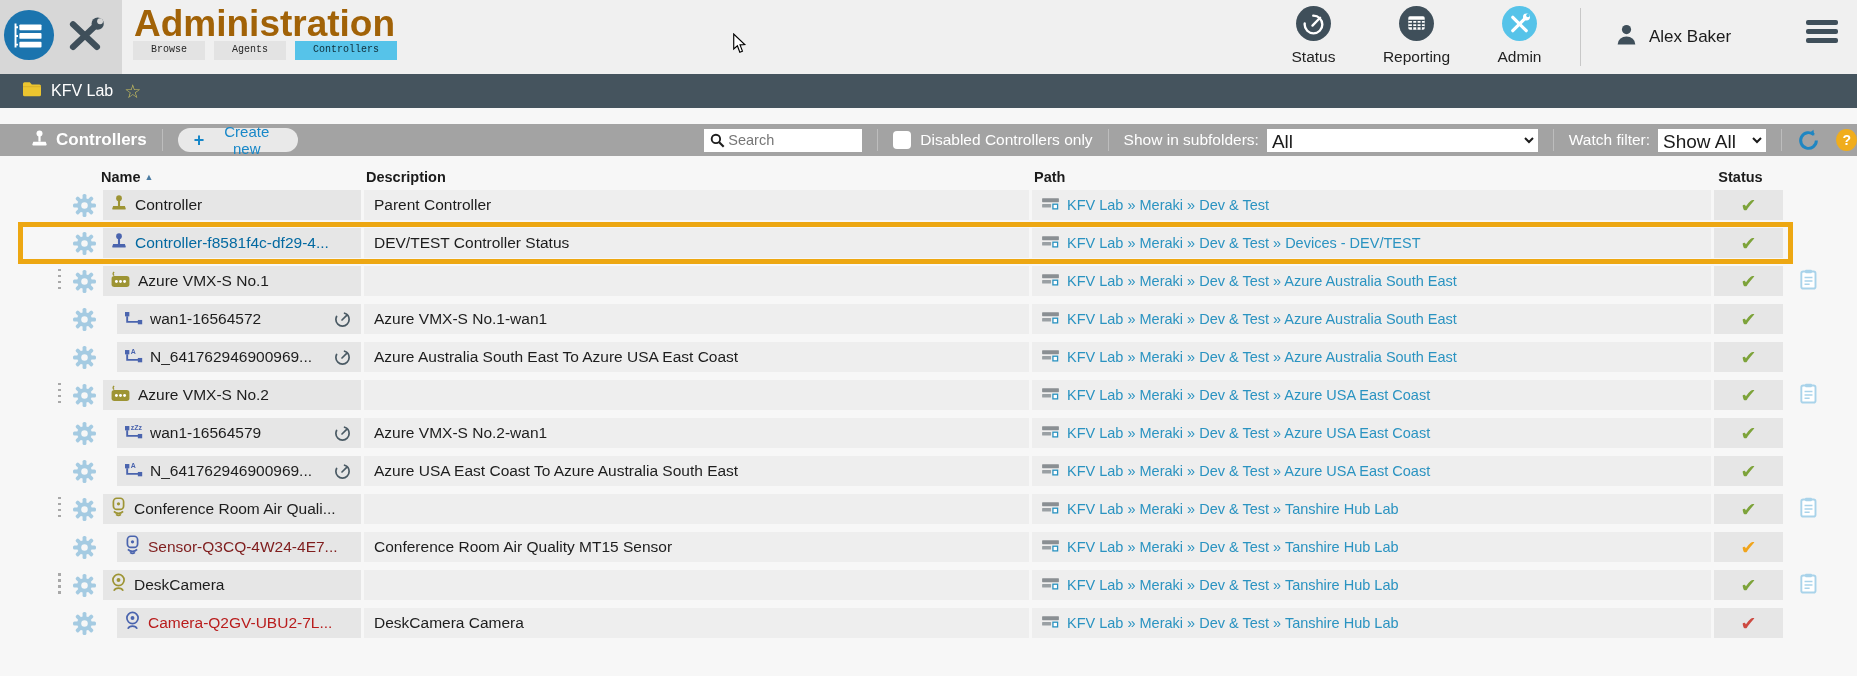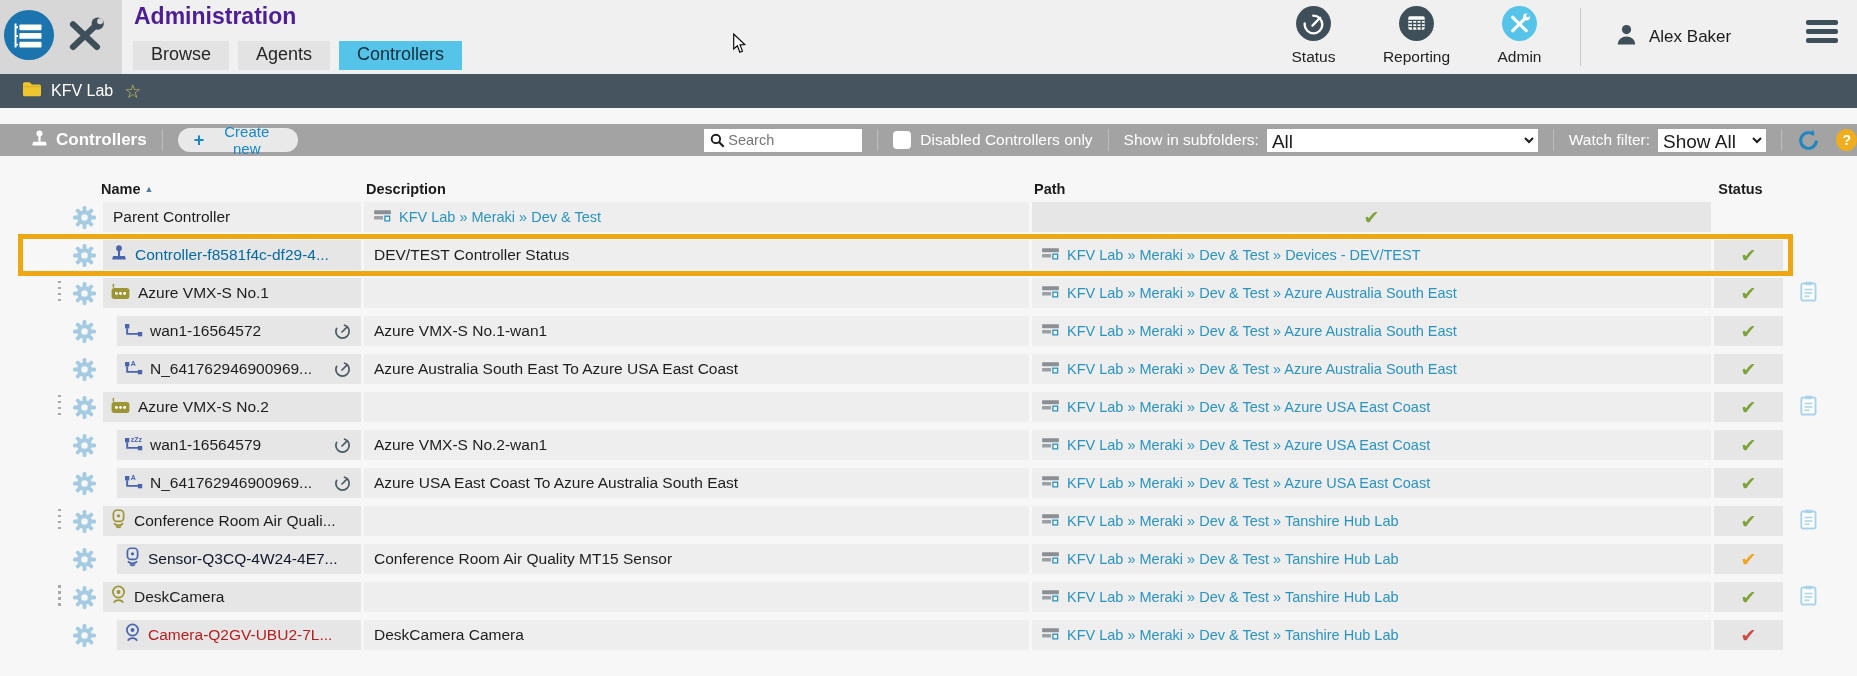--- a/index.html
+++ b/index.html
@@ -6,23 +6,23 @@
   html,body { width:1857px; height:676px; overflow:hidden; background:#f7f7f7;
     font-family:"Liberation Sans", sans-serif; color:#1d1d1d; }
   .app { position:relative; width:1857px; height:676px; }
 
   
   .topbar { position:relative; height:74px; background:#f0f0f0; }
   .logo-block { position:absolute; left:0; top:0; width:122px; height:74px; background:#d7d7d7;
     display:flex; align-items:center; }
   .logo-circle { margin-left:3px; }
   .tools-big { margin-left:6px; }
-  .page-title { position:absolute; left:134px; top:3px; font-size:23px; font-weight:600; color:#4c1d95; }
+  .page-title { position:absolute; left:134px; top:3px; font-size:37px; font-weight:600; color:#a16207; }
   .tabs { position:absolute; left:133px; top:41px; display:flex; gap:9px; }
-  .tab { background:#e3e3e3; color:#262626; font-size:18px; padding:3px 18px 5px; cursor:default; }
+  .tab { background:#e3e3e3; color:#262626; font-size:10px; padding:3px 18px 5px; cursor:default;font-family:Liberation Mono, monospace; }
   .tab.active { background:#56c3e9; color:#0f2e3a; }
   .topnav { position:absolute; left:1262px; top:5px; display:flex; }
   .navitem { width:103px; display:flex; flex-direction:column; align-items:center; gap:2px; }
   .navitem .navlabel { font-size:15.5px; color:#222; }
   .topnav-divider { position:absolute; left:1580px; top:8px; width:1px; height:58px; background:#c8c8c8; }
   .user { position:absolute; left:1614px; top:22px; display:flex; align-items:center; gap:10px; }
   .user .uname { font-size:17px; color:#1b1b1b; }
   .hamburger { position:absolute; left:1806px; top:20px; width:32px; display:flex; flex-direction:column; gap:4px; }
   .hamburger i { display:block; height:5px; border-radius:2px; background:#3f4f5a; }
 
@@ -49,21 +49,21 @@
   .sel-subfolders { width:288px; }
   .sel-watch { width:115px; }
   .iconbtn { background:none; border:none; padding:0; cursor:pointer; display:flex; align-items:center; }
   .helpbtn { width:22px; height:22px; border-radius:50%; background:#f0ad1d; border:none; color:#fff;
     font-weight:700; font-size:14px; cursor:pointer; margin-left:16px; font-family:inherit; }
   .refreshbtn { margin-left:0; }
 
   
   .tgrid { display:grid; width:1831px; padding-left:20px;
     grid-template-columns:30px 12px 32px 258px 665px 679px 69px 45px; column-gap:3px; }
-  .thead { margin-top:20px; height:26px; align-items:center;padding-left:12px; }
+  .thead { margin-top:8px; height:26px; align-items:center;padding-left:12px; }
   .th { font-size:14.5px; font-weight:700; color:#1b1b1b; }
   .th.name { padding-left:6px; }
   .th.desc, .th.path { padding-left:10px; }
   .th.status { text-align:center; }
   .sortmark { color:#4c7ca3; font-size:9px; margin-left:4px; vertical-align:2px; }
   .row { position:relative; height:30px; margin-bottom:8px; align-items:stretch; }
   .cell { display:flex; align-items:center; overflow:hidden; }
   .handle { justify-content:center; }
   .handle .dots { width:3px; height:24px; cursor:grab;
     background:repeating-linear-gradient(#a9a9a9 0 2.5px, transparent 2.5px 6px); }
@@ -244,20 +244,30 @@
             <g fill="#a5cbe2">
               <rect x="10" y="0" width="4" height="24" rx="1.6"></rect>
               <rect x="10" y="0" width="4" height="24" rx="1.6" transform="rotate(45 12 12)"></rect>
               <rect x="10" y="0" width="4" height="24" rx="1.6" transform="rotate(90 12 12)"></rect>
               <rect x="10" y="0" width="4" height="24" rx="1.6" transform="rotate(135 12 12)"></rect>
               <circle cx="12" cy="12" r="7.6"></circle>
             </g>
             <circle cx="12" cy="12" r="3.4" fill="#f7f7f7"></circle>
           </svg>
         </span>
+        <span class="cell namecell">
+          <span class="name-bg" style="margin-left:0px">
+            <span><svg width="18" height="18" viewBox="0 0 24 24" fill="#9d9434">
+                <circle cx="12" cy="5.6" r="3.8"></circle>
+                <rect x="10.6" y="7" width="2.8" height="9"></rect>
+                <path d="M4.2 16 h15.6 l1.2 3.4 a1 1 0 0 1 -1 1.3 H4 a1 1 0 0 1 -1-1.3 z"></path>
+              </svg></span>
+            <span class="nametext" style="color:#1d1d1d">Controller</span>
+          </span>
+        </span>
         <span class="cell desccell">Parent Controller</span>
         <span class="cell pathcell">
           <span><svg width="17" height="14" viewBox="0 0 18 15">
               <rect x="0" y="2.4" width="18" height="4.2" rx="0.6" fill="#8a8f93"></rect>
               <rect x="0" y="8.6" width="9.6" height="3.8" rx="0.6" fill="#9aa0a4"></rect>
               <rect x="11.6" y="8.8" width="5" height="5" fill="#fff" stroke="#2a93c1" stroke-width="1.4"></rect>
             </svg></span>
           <a class="pathlink">KFV Lab » Meraki » Dev &amp; Test</a>
         </span>
         <span class="cell statuscell">
@@ -650,21 +660,21 @@
           </svg>
         </span>
         <span class="cell namecell">
           <span class="name-bg" style="margin-left:14px">
             <span><svg width="17" height="20" viewBox="0 0 20 23">
                 <rect x="4" y="1.2" width="12" height="13" rx="4" fill="none" stroke="#4a64ae" stroke-width="2"></rect>
                 <circle cx="10" cy="7.7" r="1.9" fill="#4a64ae"></circle>
                 <path d="M4.6 16.6 a7.4 7.4 0 0 0 10.8 0" fill="none" stroke="#4a64ae" stroke-width="2"></path>
                 <path d="M7.2 20.2 a4.2 4.2 0 0 0 5.6 0" fill="none" stroke="#4a64ae" stroke-width="2"></path>
               </svg></span>
-            <span class="nametext" style="color:#0f172a">Sensor-Q3CQ-4W24-4E7...</span>
+            <span class="nametext" style="color:#7f1d1d">Sensor-Q3CQ-4W24-4E7...</span>
           </span>
         </span>
         <span class="cell desccell">Conference Room Air Quality MT15 Sensor</span>
         <span class="cell pathcell">
           <span><svg width="17" height="14" viewBox="0 0 18 15">
               <rect x="0" y="2.4" width="18" height="4.2" rx="0.6" fill="#8a8f93"></rect>
               <rect x="0" y="8.6" width="9.6" height="3.8" rx="0.6" fill="#9aa0a4"></rect>
               <rect x="11.6" y="8.8" width="5" height="5" fill="#fff" stroke="#2a93c1" stroke-width="1.4"></rect>
             </svg></span>
           <a class="pathlink">KFV Lab » Meraki » Dev &amp; Test » Tanshire Hub Lab</a>

